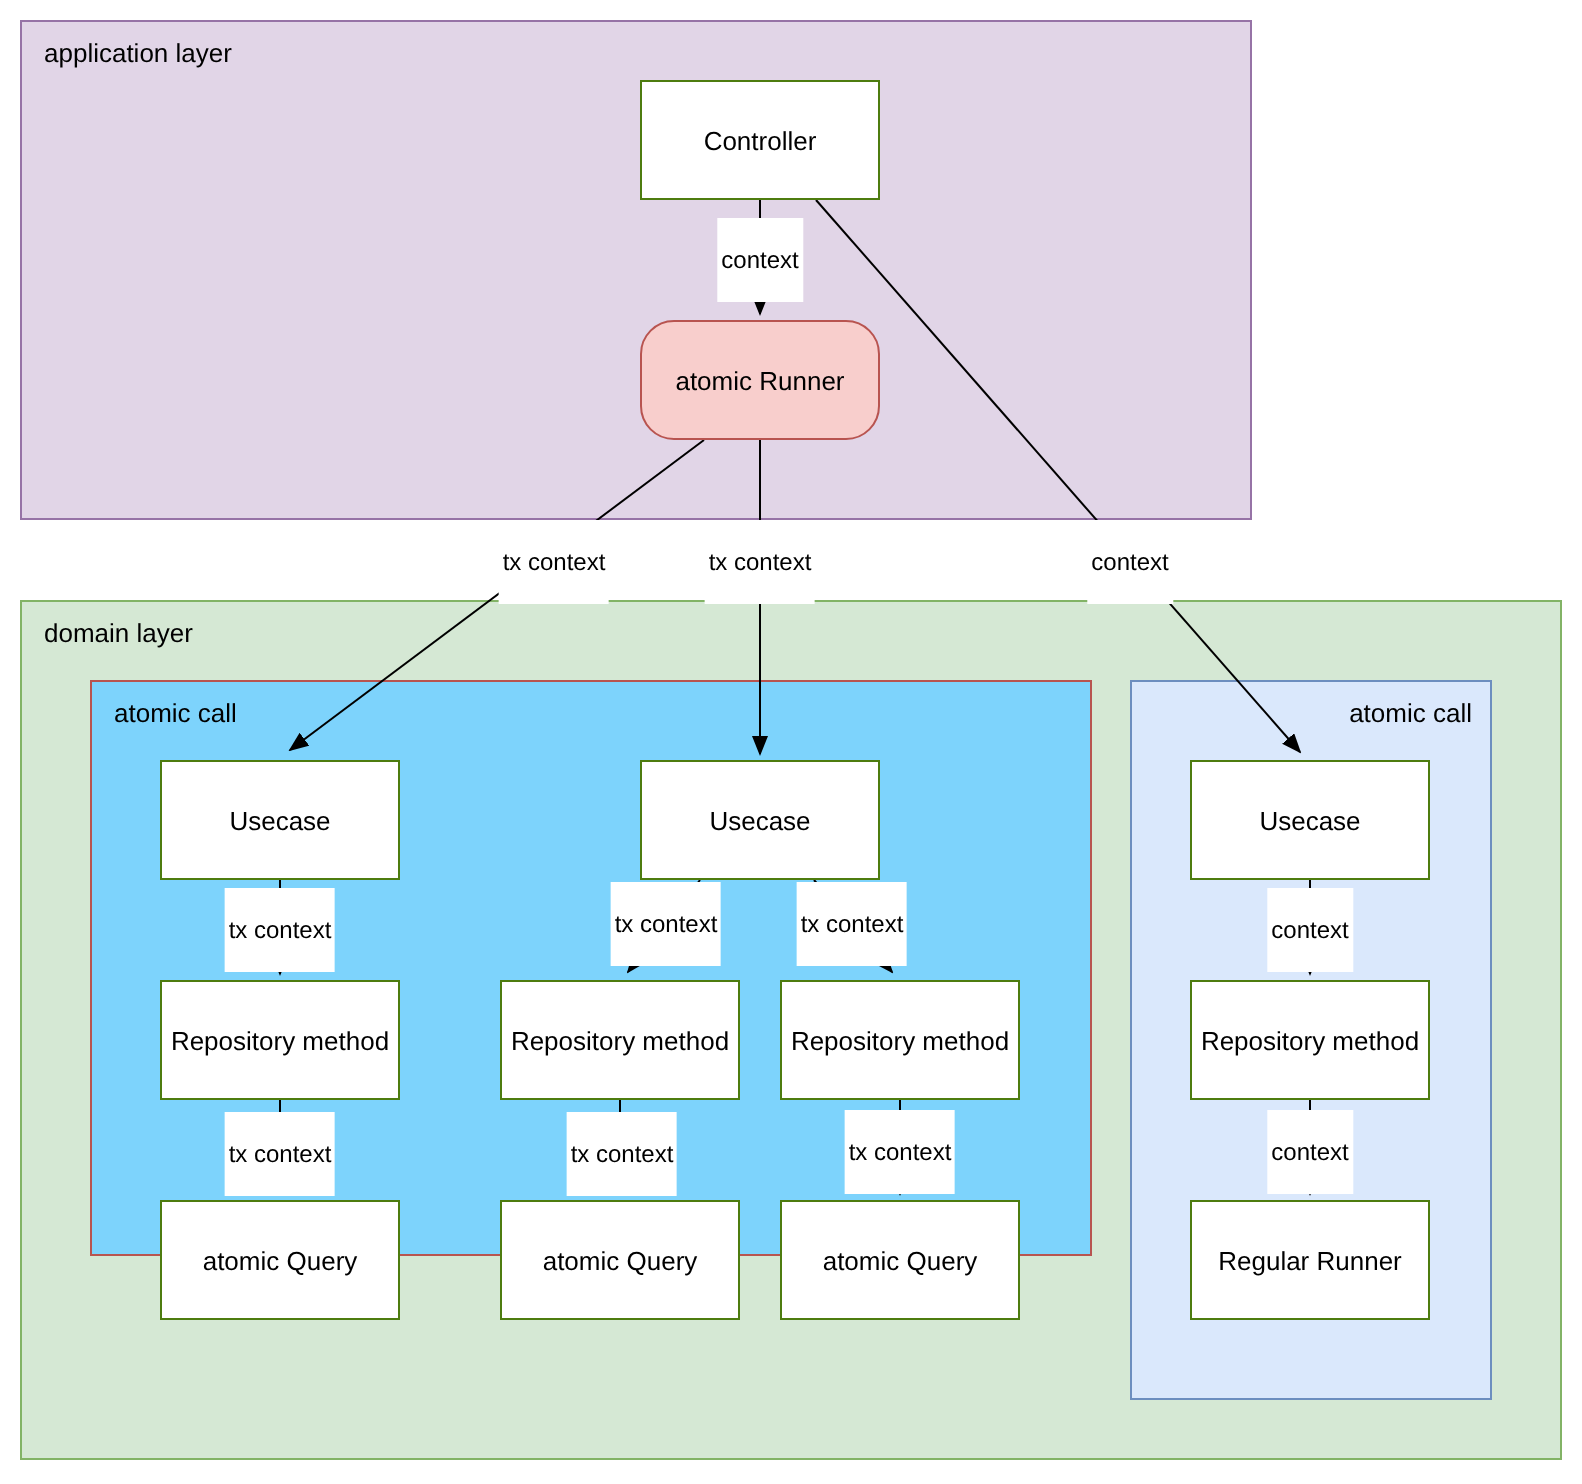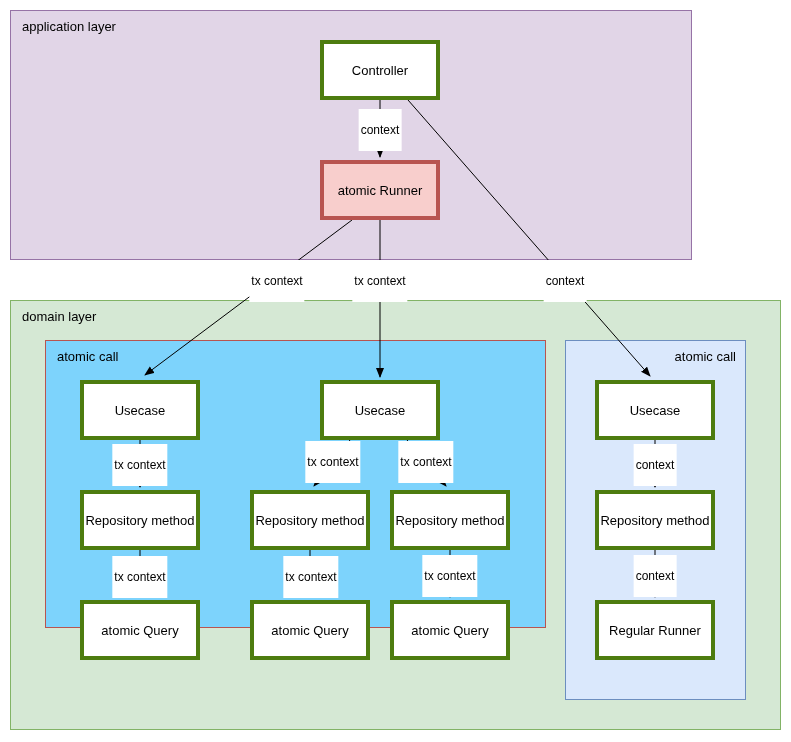--- a/index.html
+++ b/index.html
@@ -25,31 +25,31 @@
     position: absolute;
     top: 8px;
     left: 11px;
     font-size: 13px;
     white-space: nowrap;
   }
   .container-label.right {
     left: auto;
     right: 9px;
   }
-  #app-layer     { left: 10px;  top: 10px;  width: 682px; height: 250px; background: #E1D5E7; border-color: #9673A6; }
+  #app-layer     { left: 10px;  top: 10px;  width: 616px; height: 250px; background: #E1D5E7; border-color: #9673A6; }
   #domain-layer  { left: 10px;  top: 300px; width: 771px; height: 430px; background: #D5E8D4; border-color: #82B366; }
   #atomic-call   { left: 45px;  top: 340px; width: 501px; height: 288px; background: #7dd3fc; border-color: #B85450; }
   #regular-call  { left: 565px; top: 340px; width: 181px; height: 360px; background: #DAE8FC; border-color: #6C8EBF; }
   .node {
     position: absolute;
     box-sizing: border-box;
     width: 120px;
     height: 60px;
     background: #ffffff;
-    border: 4px solid #4d7c0f;
+    border: 1px solid #4d7c0f;
     display: flex;
     align-items: center;
     justify-content: center;
     font-size: 13px;
     text-align: center;
     white-space: nowrap;
   }
   .node.accent {
     background: #F8CECC;
     border-color: #B85450;
@@ -108,21 +108,21 @@
     <line x1="407" y1="440" x2="446" y2="486" marker-end="url(#arrow)"></line>
     <line x1="310" y1="550" x2="310" y2="597" marker-end="url(#arrow)"></line>
     <line x1="450" y1="550" x2="450" y2="597" marker-end="url(#arrow)"></line>
     <line x1="655" y1="440" x2="655" y2="487" marker-end="url(#arrow)"></line>
     <line x1="655" y1="550" x2="655" y2="597" marker-end="url(#arrow)"></line>
   </svg>
 
   <div class="node" style="left:320px; top:40px;">
     <span>Controller</span>
   </div>
-  <div class="node accent" style="left:320px; top:160px;">
+  <div class="node accent" style="left:320px; top:160px;border-radius:17px;">
     <span>atomic Runner</span>
   </div>
 
   <div class="node" style="left:80px; top:380px;">
     <span>Usecase</span>
   </div>
   <div class="node" style="left:320px; top:380px;">
     <span>Usecase</span>
   </div>
   <div class="node" style="left:595px; top:380px;">

